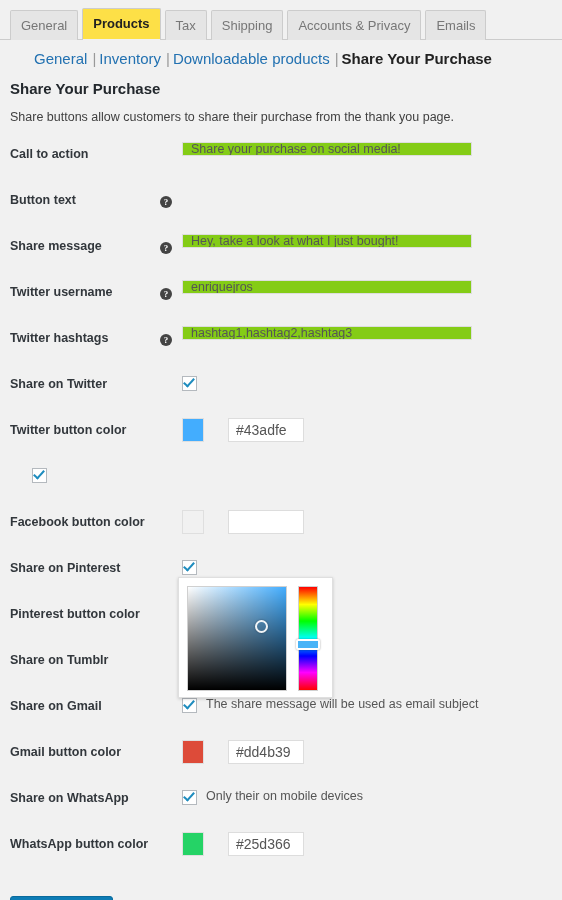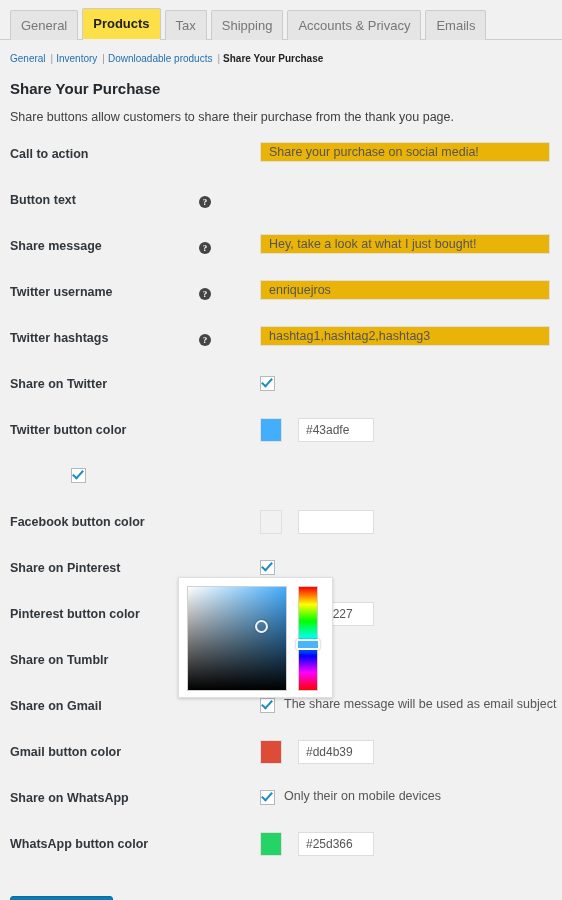--- a/index.html
+++ b/index.html
@@ -66,23 +66,24 @@
     content: "";
     position: absolute;
     left: 0; right: 0; bottom: -1px;
     height: 2px;
     background: #f1f1f1;
   }
 
   
   .subnav {
     padding: 10px 0 0 10px;
-    font-size: 10px;
+    font-size: 15px;
     color: #555;
     line-height: 18px;
+    margin-left: 24px;
   }
   .subnav a {
     color: #2271b1;
     text-decoration: none;
     cursor: pointer;
   }
   .subnav .sep {
     color: #999;
     padding: 0 3px 0 5px;
   }
@@ -108,21 +109,20 @@
   .form-table {
     margin-top: 18px;
     position: relative;
   }
   .row {
     display: flex;
     align-items: flex-start;
     height: 46px;
     padding-left: 10px;
     box-sizing: border-box;
-    gap: 39px;
   }
   .row .label {
     width: 150px;
     flex: 0 0 150px;
     font-size: 12.5px;
     font-weight: bold;
     color: #32373c;
     padding-top: 5px;
     box-sizing: border-box;
   }
@@ -148,24 +148,24 @@
     line-height: 12px;
     text-align: center;
     font-weight: bold;
     font-family: "Liberation Serif", serif;
     cursor: help;
     vertical-align: middle;
   }
 
   input.text {
     width: 290px;
-    height: 20px;
+    height: 14px;
     box-sizing: border-box;
     border: 1px solid #ddd;
-    background: #eab308;
+    background: #84cc16;
     padding: 2px 8px;
     font-size: 12.5px;
     color: #555;
     font-family: "Liberation Sans", sans-serif;
     border-radius: 0;
     outline: none;
   }
 
   
   .cb {
@@ -211,22 +211,22 @@
     cursor: pointer;
     flex: 0 0 22px;
   }
   input.color-text {
     width: 76px;
     height: 24px;
     box-sizing: border-box;
     border: 1px solid #ddd;
     background: #fff;
     padding: 2px 7px;
-    margin-left: 16px;
-    font-size: 12px;
+    margin-left: 24px;
+    font-size: 14px;
     color: #555;
     font-family: "Liberation Sans", sans-serif;
     outline: none;
   }
 
   
   .picker {
     position: absolute;
     left: 178px;
     top: 435px;

